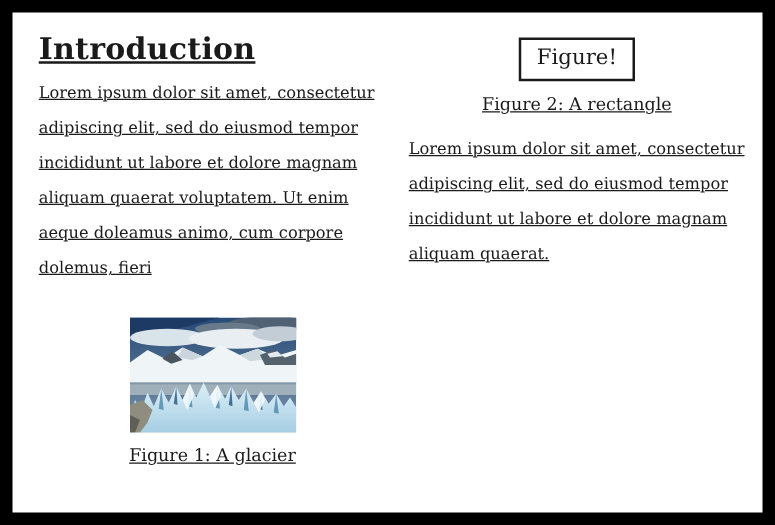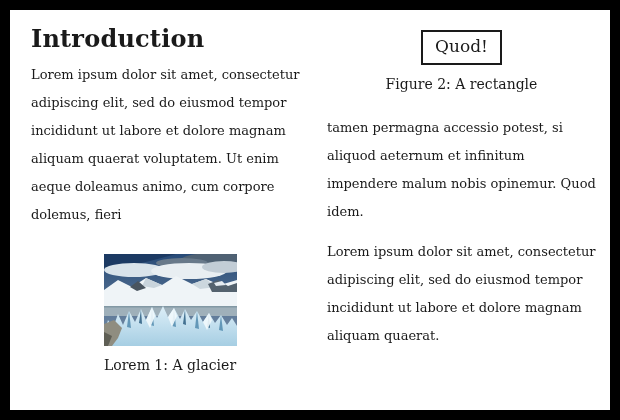--- a/index.html
+++ b/index.html
@@ -11,21 +11,21 @@
   .frame {
     width:620px; height:420px; box-sizing:border-box;
     background: var(--frame_bg, #000);
     padding:10px;
   }
   .page {
     width:100%; height:100%; box-sizing:border-box;
     background: var(--paper, #fff);
     color: var(--ink, #1a1a1a);
     padding:16px 14px 0 21px;
-    display:flex; gap:18px;
+    display:flex; gap:18px;text-decoration:underline;
   }
   .col-left  { width:278px; flex:0 0 auto; }
   .col-right { flex:1 1 auto; min-width:0; }
   h1.doc-heading {
     font-size:24px; line-height:26px; font-weight:700;
     margin:0 0 9px 0; letter-spacing:0.2px;
   }
   p.body-text {
     font-size:13px; line-height:28px; margin:0;
   }
@@ -98,27 +98,26 @@
             <path d="M105,59 L106,74 L103,73 Z"></path>
           </g>
           <g fill="#f2fafd" opacity="0.9">
             <path d="M42,66 L48,53 L51,62 L46,74 Z"></path>
             <path d="M64,63 L70,54 L73,62 L68,73 Z"></path>
             <path d="M99,68 L105,59 L108,66 L103,76 Z"></path>
           </g>
           <path d="M0,70 L10,66 L18,74 L14,84 L8,92 H0 Z" fill="#8f8d80"></path>
           <path d="M0,78 L8,82 L4,92 H0 Z" fill="#5f5f55"></path>
         </svg>
-        <figcaption>Lorem 1: A glacier</figcaption>
+        <figcaption>Figure 1: A glacier</figcaption>
       </figure>
     </div>
 
     <div class="col-right">
       <figure class="fig-rect">
-        <span class="hello-box">Quod!</span>
+        <span class="hello-box">Figure!</span>
         <figcaption>Figure 2: A rectangle</figcaption>
       </figure>
-      <p class="body-text para-first">tamen permagna accessio potest, si aliquod aeternum et infinitum impendere malum nobis opinemur. Quod idem.</p>
       <p class="body-text para-next">Lorem ipsum dolor sit amet, consectetur adipiscing elit, sed do eiusmod tempor incididunt ut labore et dolore magnam aliquam quaerat.</p>
     </div>
 
   </div>
 </div>
 
 </body></html>

